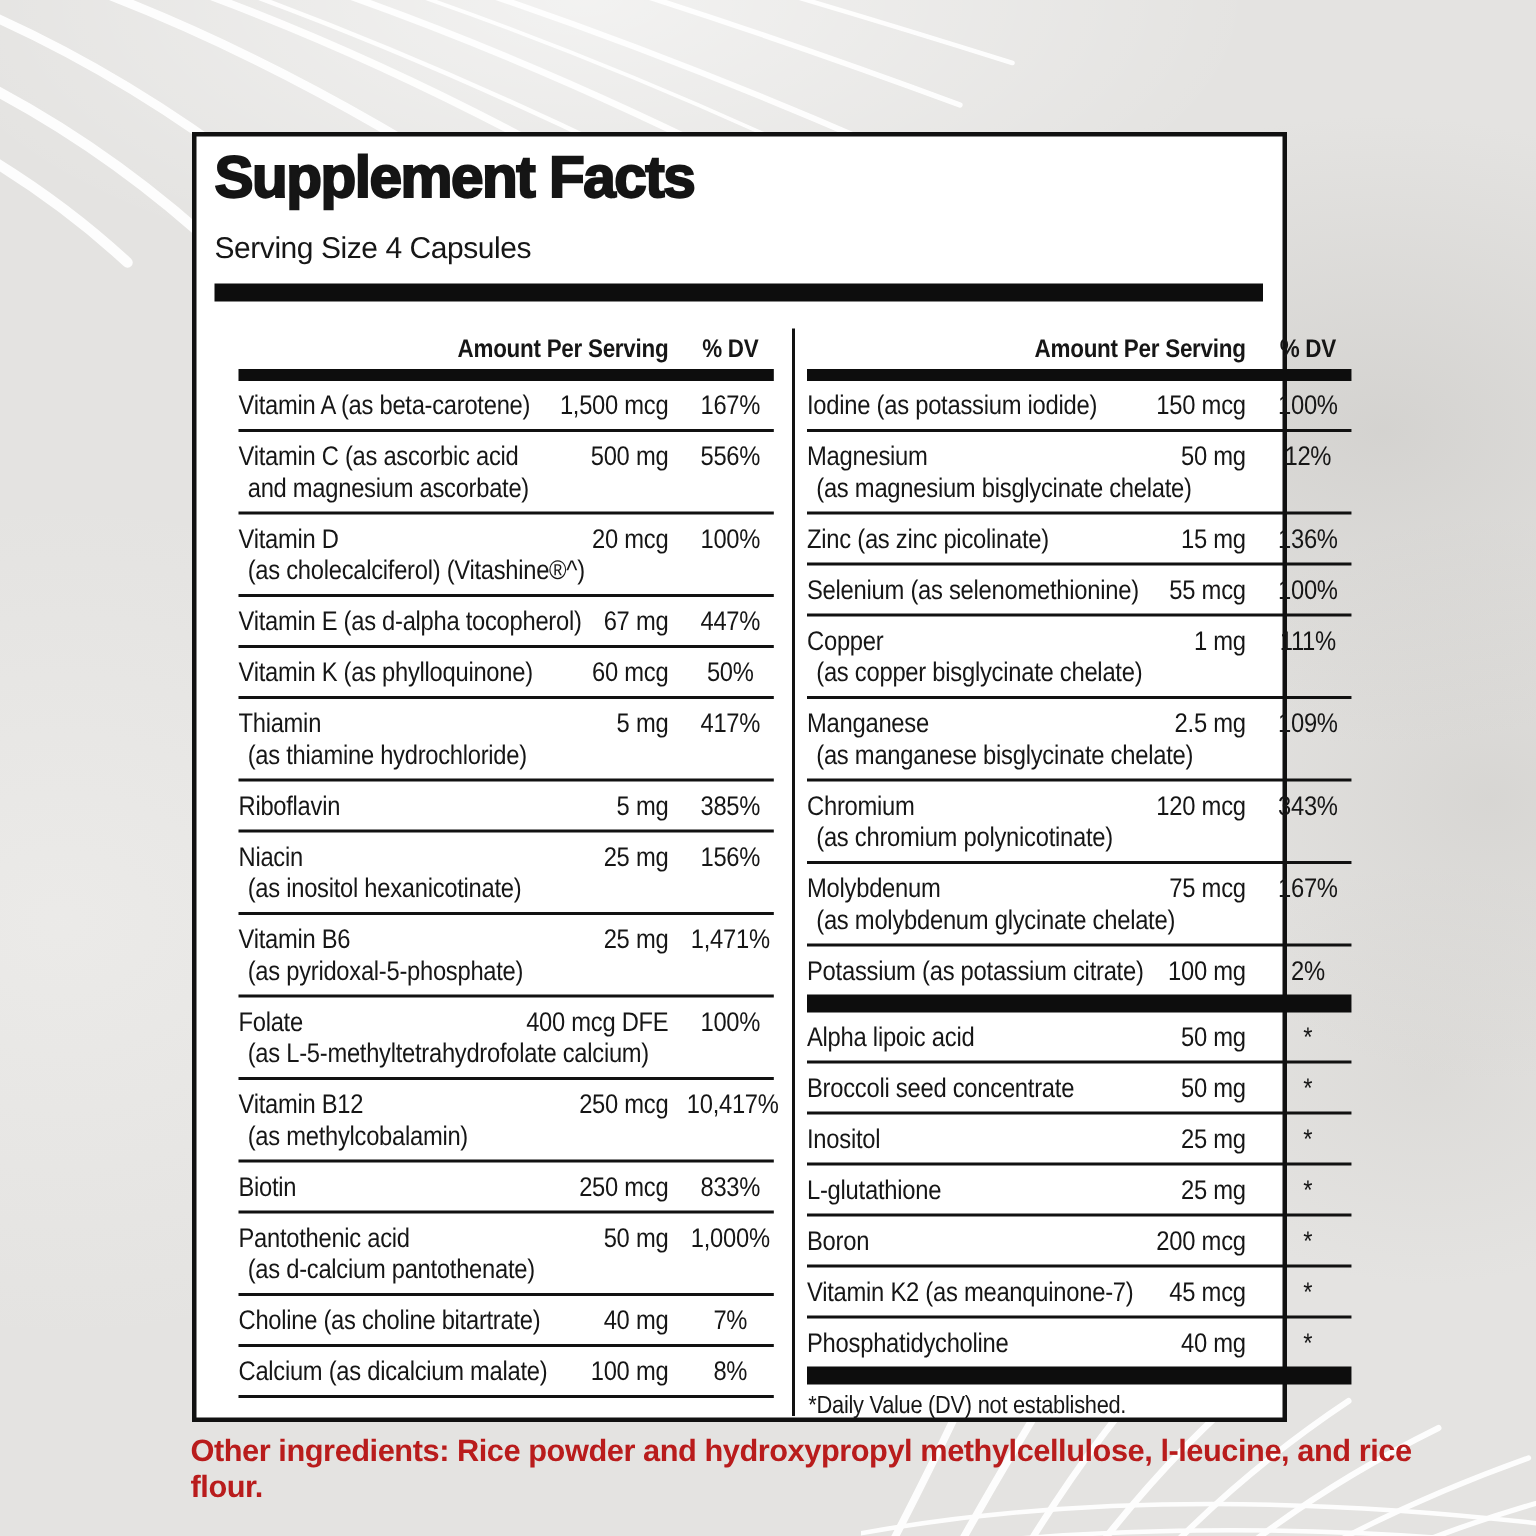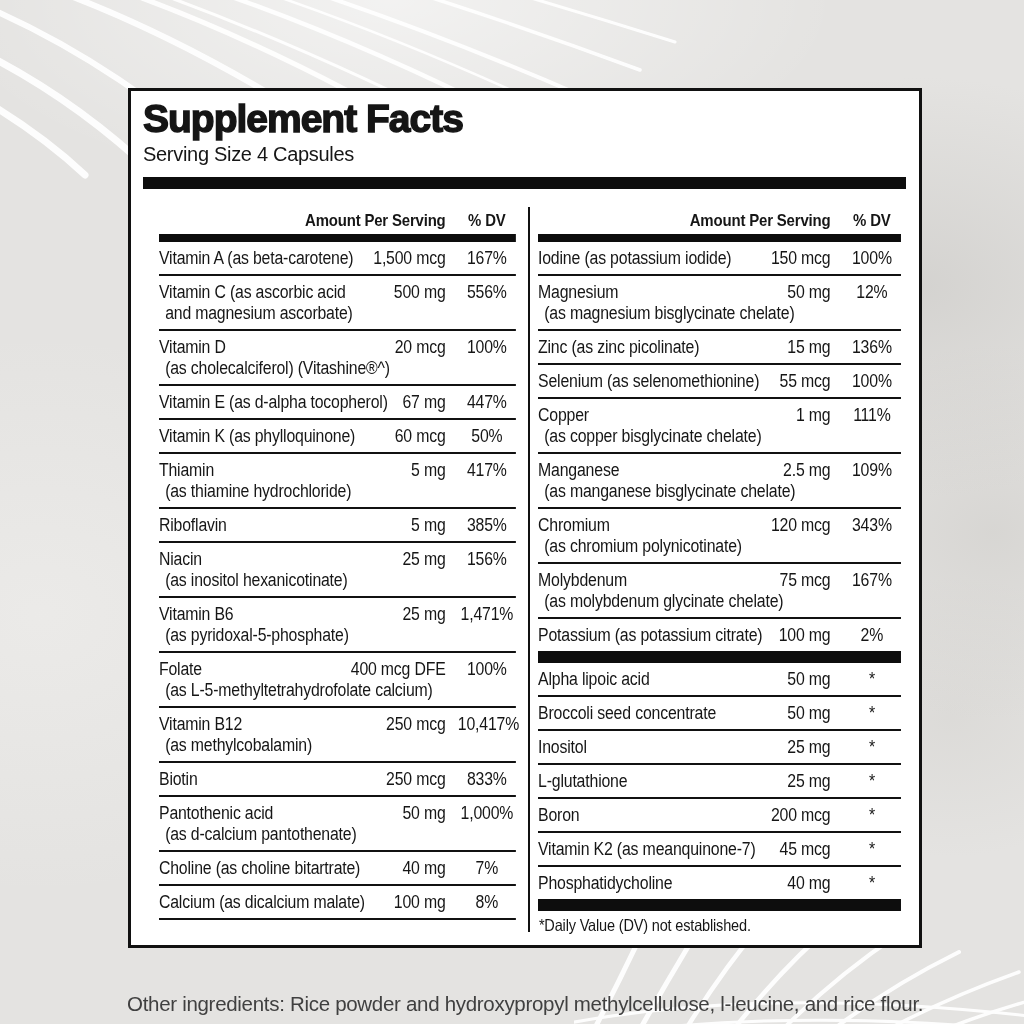--- a/index.html
+++ b/index.html
@@ -18,29 +18,29 @@
   .leaf { position:absolute; pointer-events:none; }
   .leaf-tl { left:-40px; top:-30px; }
   .leaf-br { right:-30px; bottom:-20px; }
 
   .product-title {
     position:absolute; left:127px; top:42px;
     font-size:29px; font-weight:bold; letter-spacing:.2px; color:#0369a1;margin-top:44px;
   }
 
   .panel {
-    position:absolute; left:128px; top:88px; width:794px; height:860px;
+    position:absolute; left:128px; top:88px; width:730px; height:860px;
     background:#ffffff; border:3px solid #111; box-sizing:border-box;
   }
   .panel-head { padding:8px 13px 0 12px; }
   .sf-title {
     font-size:39px; font-weight:bold; letter-spacing:-1px; line-height:1.05;
     -webkit-text-stroke:1.4px #151515; color:#151515;
   }
-  .serving-line { font-size:20px; letter-spacing:-.3px; line-height:1.28; margin-top:2px; }
+  .serving-line { font-size:20px; letter-spacing:-.3px; line-height:1.28; margin-top:14px; }
   .serving-line:first-of-type { margin-top:6px; }
 
   .full-bar { height:12px; background:#0d0d0d; margin:9px 13px 0 12px; }
 
   .columns { position:relative; height:728px; margin:16px; }
   .col { position:absolute; top:2px; transform-origin:0 0; }
   .col-left  { left:12px;  width:406px; transform:scaleX(.879); }
   .col-right { left:391px; width:412px; transform:scaleX(.881); }
   .v-divider { position:absolute; left:381px; top:2px; bottom:1px; width:2px; background:#111; }
 
@@ -56,22 +56,22 @@
   .row-main { display:flex; align-items:baseline; }
   .nm { flex:1; font-size:18px; letter-spacing:-.2px; line-height:21px; white-space:nowrap; }
   .amt { font-size:18px; letter-spacing:-.2px; line-height:21px; white-space:nowrap;
          text-align:right; padding-right:14px; }
   .dv { width:66px; text-align:center; font-size:18px; letter-spacing:-.2px; line-height:21px; white-space:nowrap; }
   .sub { font-size:18px; letter-spacing:-.2px; line-height:21px; padding-left:7px; white-space:nowrap; }
 
   .footnote { font-size:16.5px; letter-spacing:-.2px; padding:5px 0 0 1px; }
 
   .other-ingredients {
-    position:absolute; left:127px; top:992px; width:820px;
-    font-size:20.5px; letter-spacing:-.3px; color:#404040;
+    position:absolute; left:127px; top:956px; width:820px;
+    font-size:20.5px; letter-spacing:-.3px; color:#b91c1c;font-weight:bold;
   }
 </style>
 </head>
 <body>
 
 <svg class="leaf leaf-tl" width="720" height="210" viewBox="0 0 720 210" fill="none">
   <g stroke="#ffffff" fill="none" opacity="0.95" stroke-linecap="round">
     <path d="M-20,-15 Q190,35 420,195" stroke-width="6"></path>
     <path d="M5,-25 Q230,25 485,175" stroke-width="5"></path>
     <path d="M55,-35 Q290,15 555,150" stroke-width="4.5"></path>

